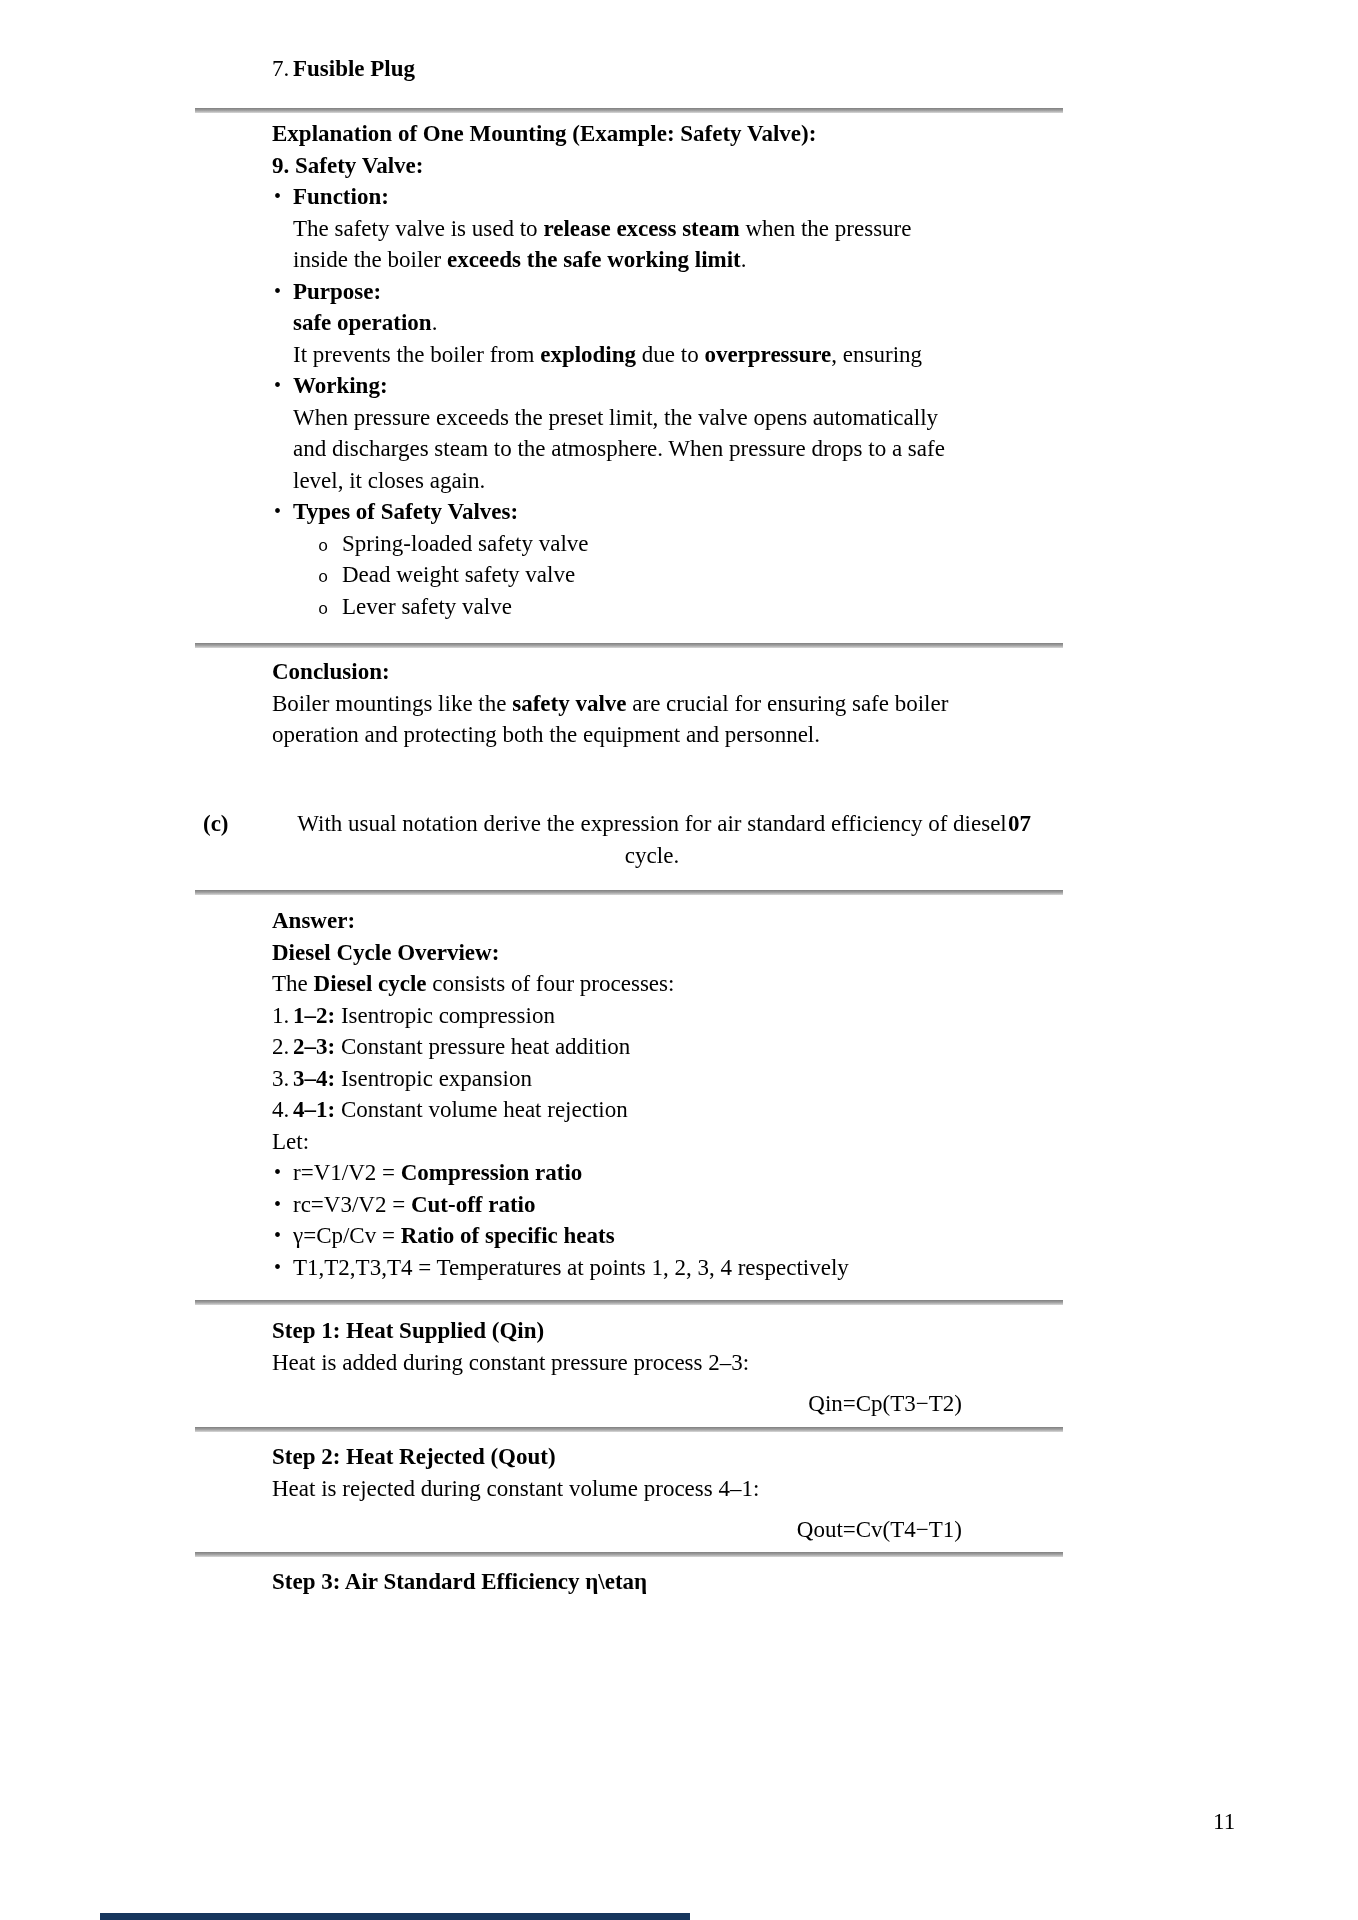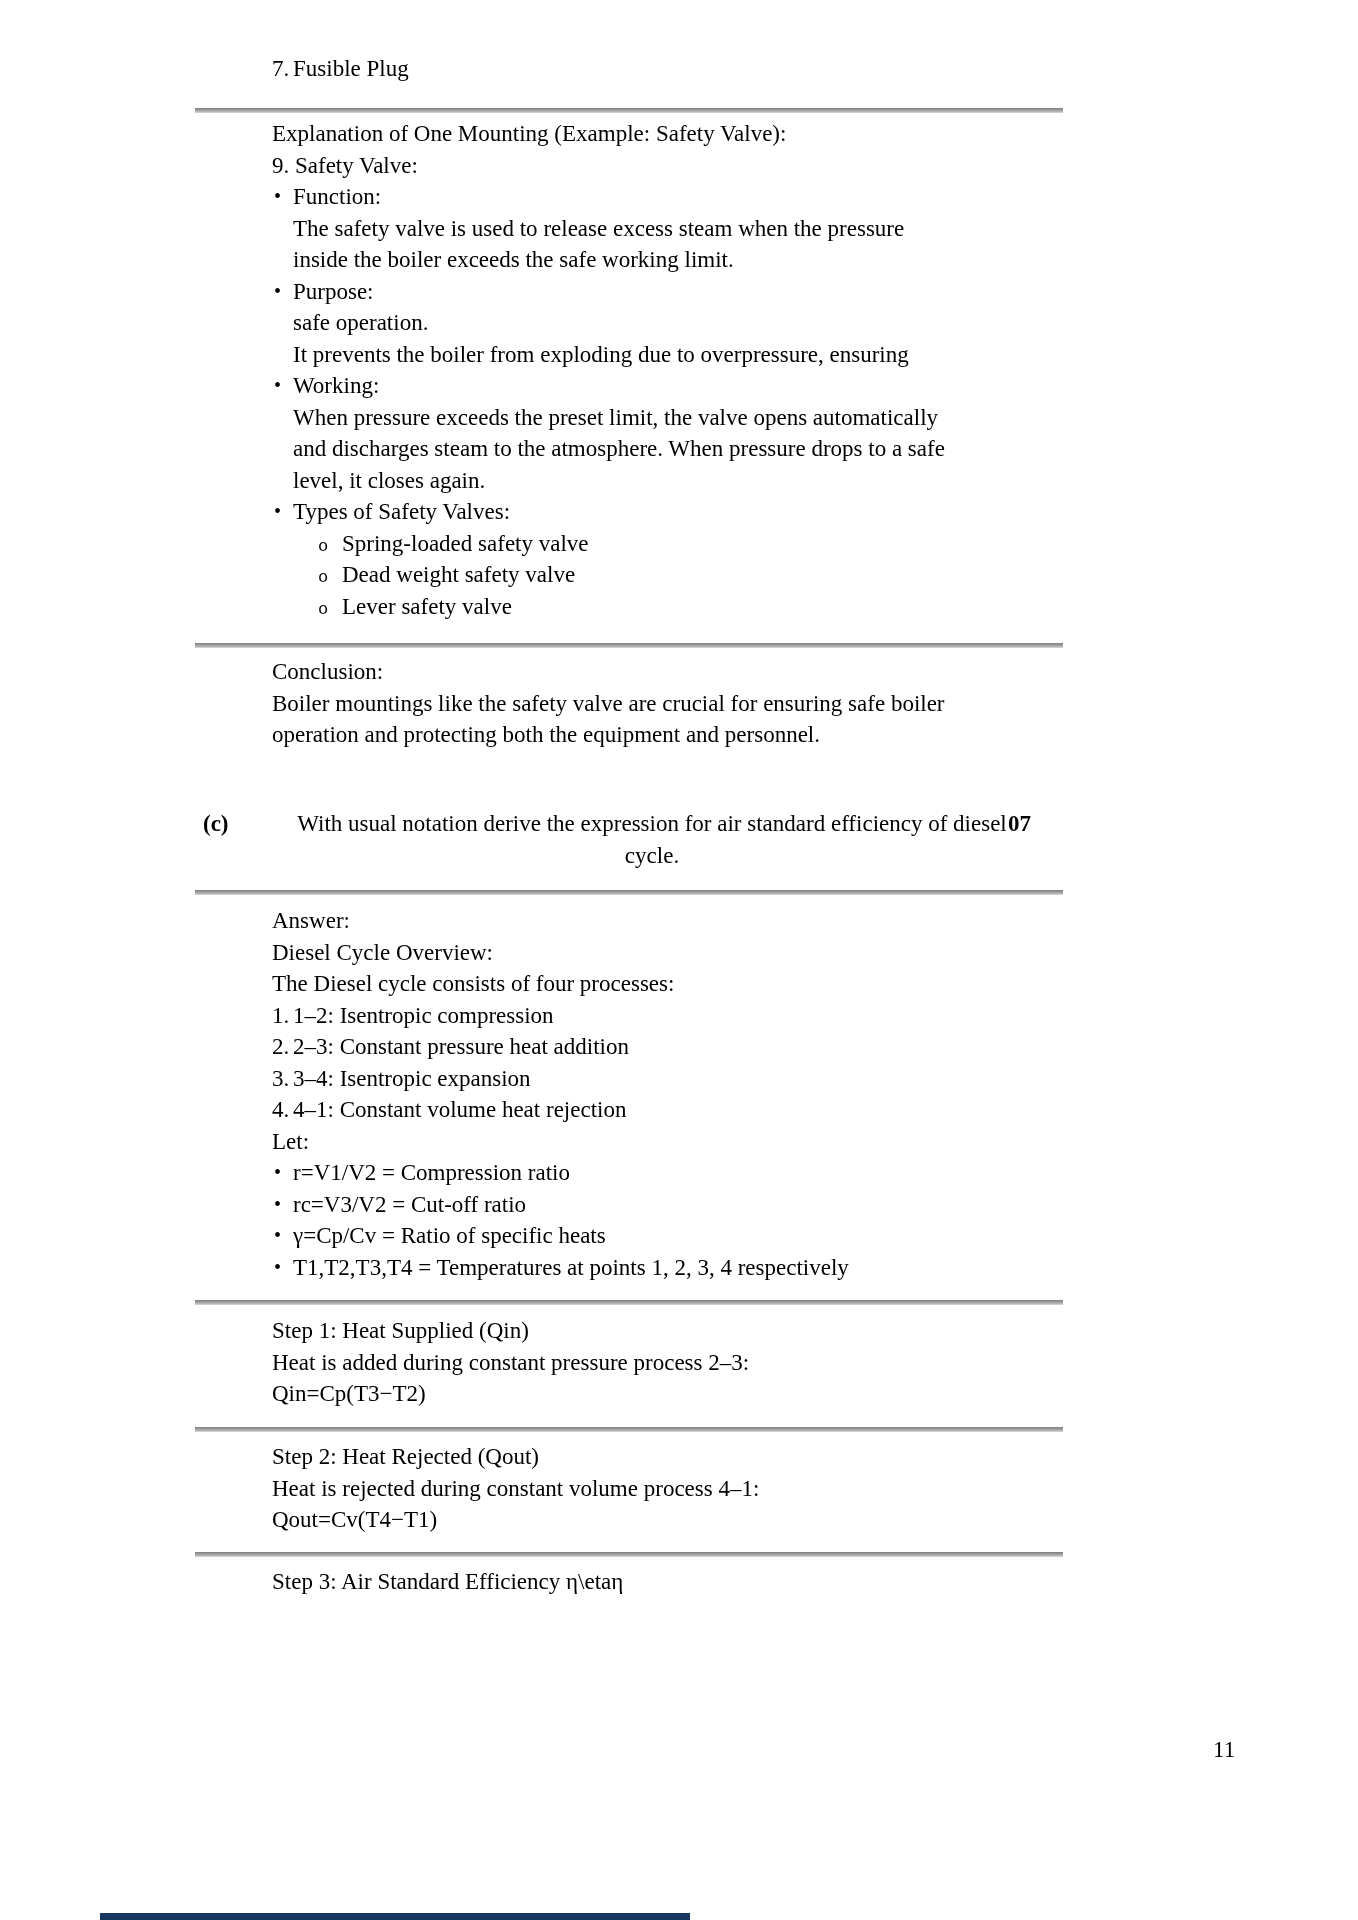--- a/index.html
+++ b/index.html
@@ -16,38 +16,38 @@
   .rule {
     position:absolute; left:195px; width:868px; height:5px;
     background:linear-gradient(to bottom, #7f7f7f 0%, #a6a6a6 55%, #d9d9d9 100%);
   }
 
   .block {
     position:absolute; left:272px; width:792px;
     font-size:23px; line-height:31.5px;
   }
   .line { position:relative; white-space:nowrap; }
-  .line b, .line .bold { font-weight:normal; }
+  .line b, .line .bold { font-weight:bold; }
 
   .line.b1, .line.bp, .line.n { padding-left:21px; }
   .line.b2 { padding-left:70px; }
-  .line.c  { width:690px; text-align:left; padding-left:0; }
+  .line.c  { width:690px; text-align:right; padding-left:0;margin-top:10px; }
 
   .mk { position:absolute; left:0; top:0; }
   .b1 .mk { left:2px; font-size:20px; }
   .b2 .mk { left:46px; font-family:"Liberation Mono", monospace; font-size:17px; top:3px; }
   .n  .mk { left:0; }
 
   
   .q { position:absolute; left:0; top:808px; width:1358px; font-size:23px; line-height:31.5px; }
   .qlabel { position:absolute; left:203px; top:0; font-weight:bold; }
   .qtext  { position:absolute; left:272px; top:0; width:760px;text-align:center; }
   .qmarks { position:absolute; left:1008px; top:0; font-weight:bold;text-align:right; }
 
-  .page-number { position:absolute; left:1213px; top:1734px; font-size:23px; line-height:31.5px; }
+  .page-number { position:absolute; left:1213px; top:1806px; font-size:23px; line-height:31.5px; }
 
   .bottom-bar { position:absolute; left:100px; top:1913px; width:590px; height:7px; background:#17365d; }
 </style>
 </head>
 <body>
 
 <div class="page">
 
   <div class="block" style="top:53px">
       <div class="line n"><span class="mk">7.</span><span><span class="bold">Fusible Plug</span></span></div>

